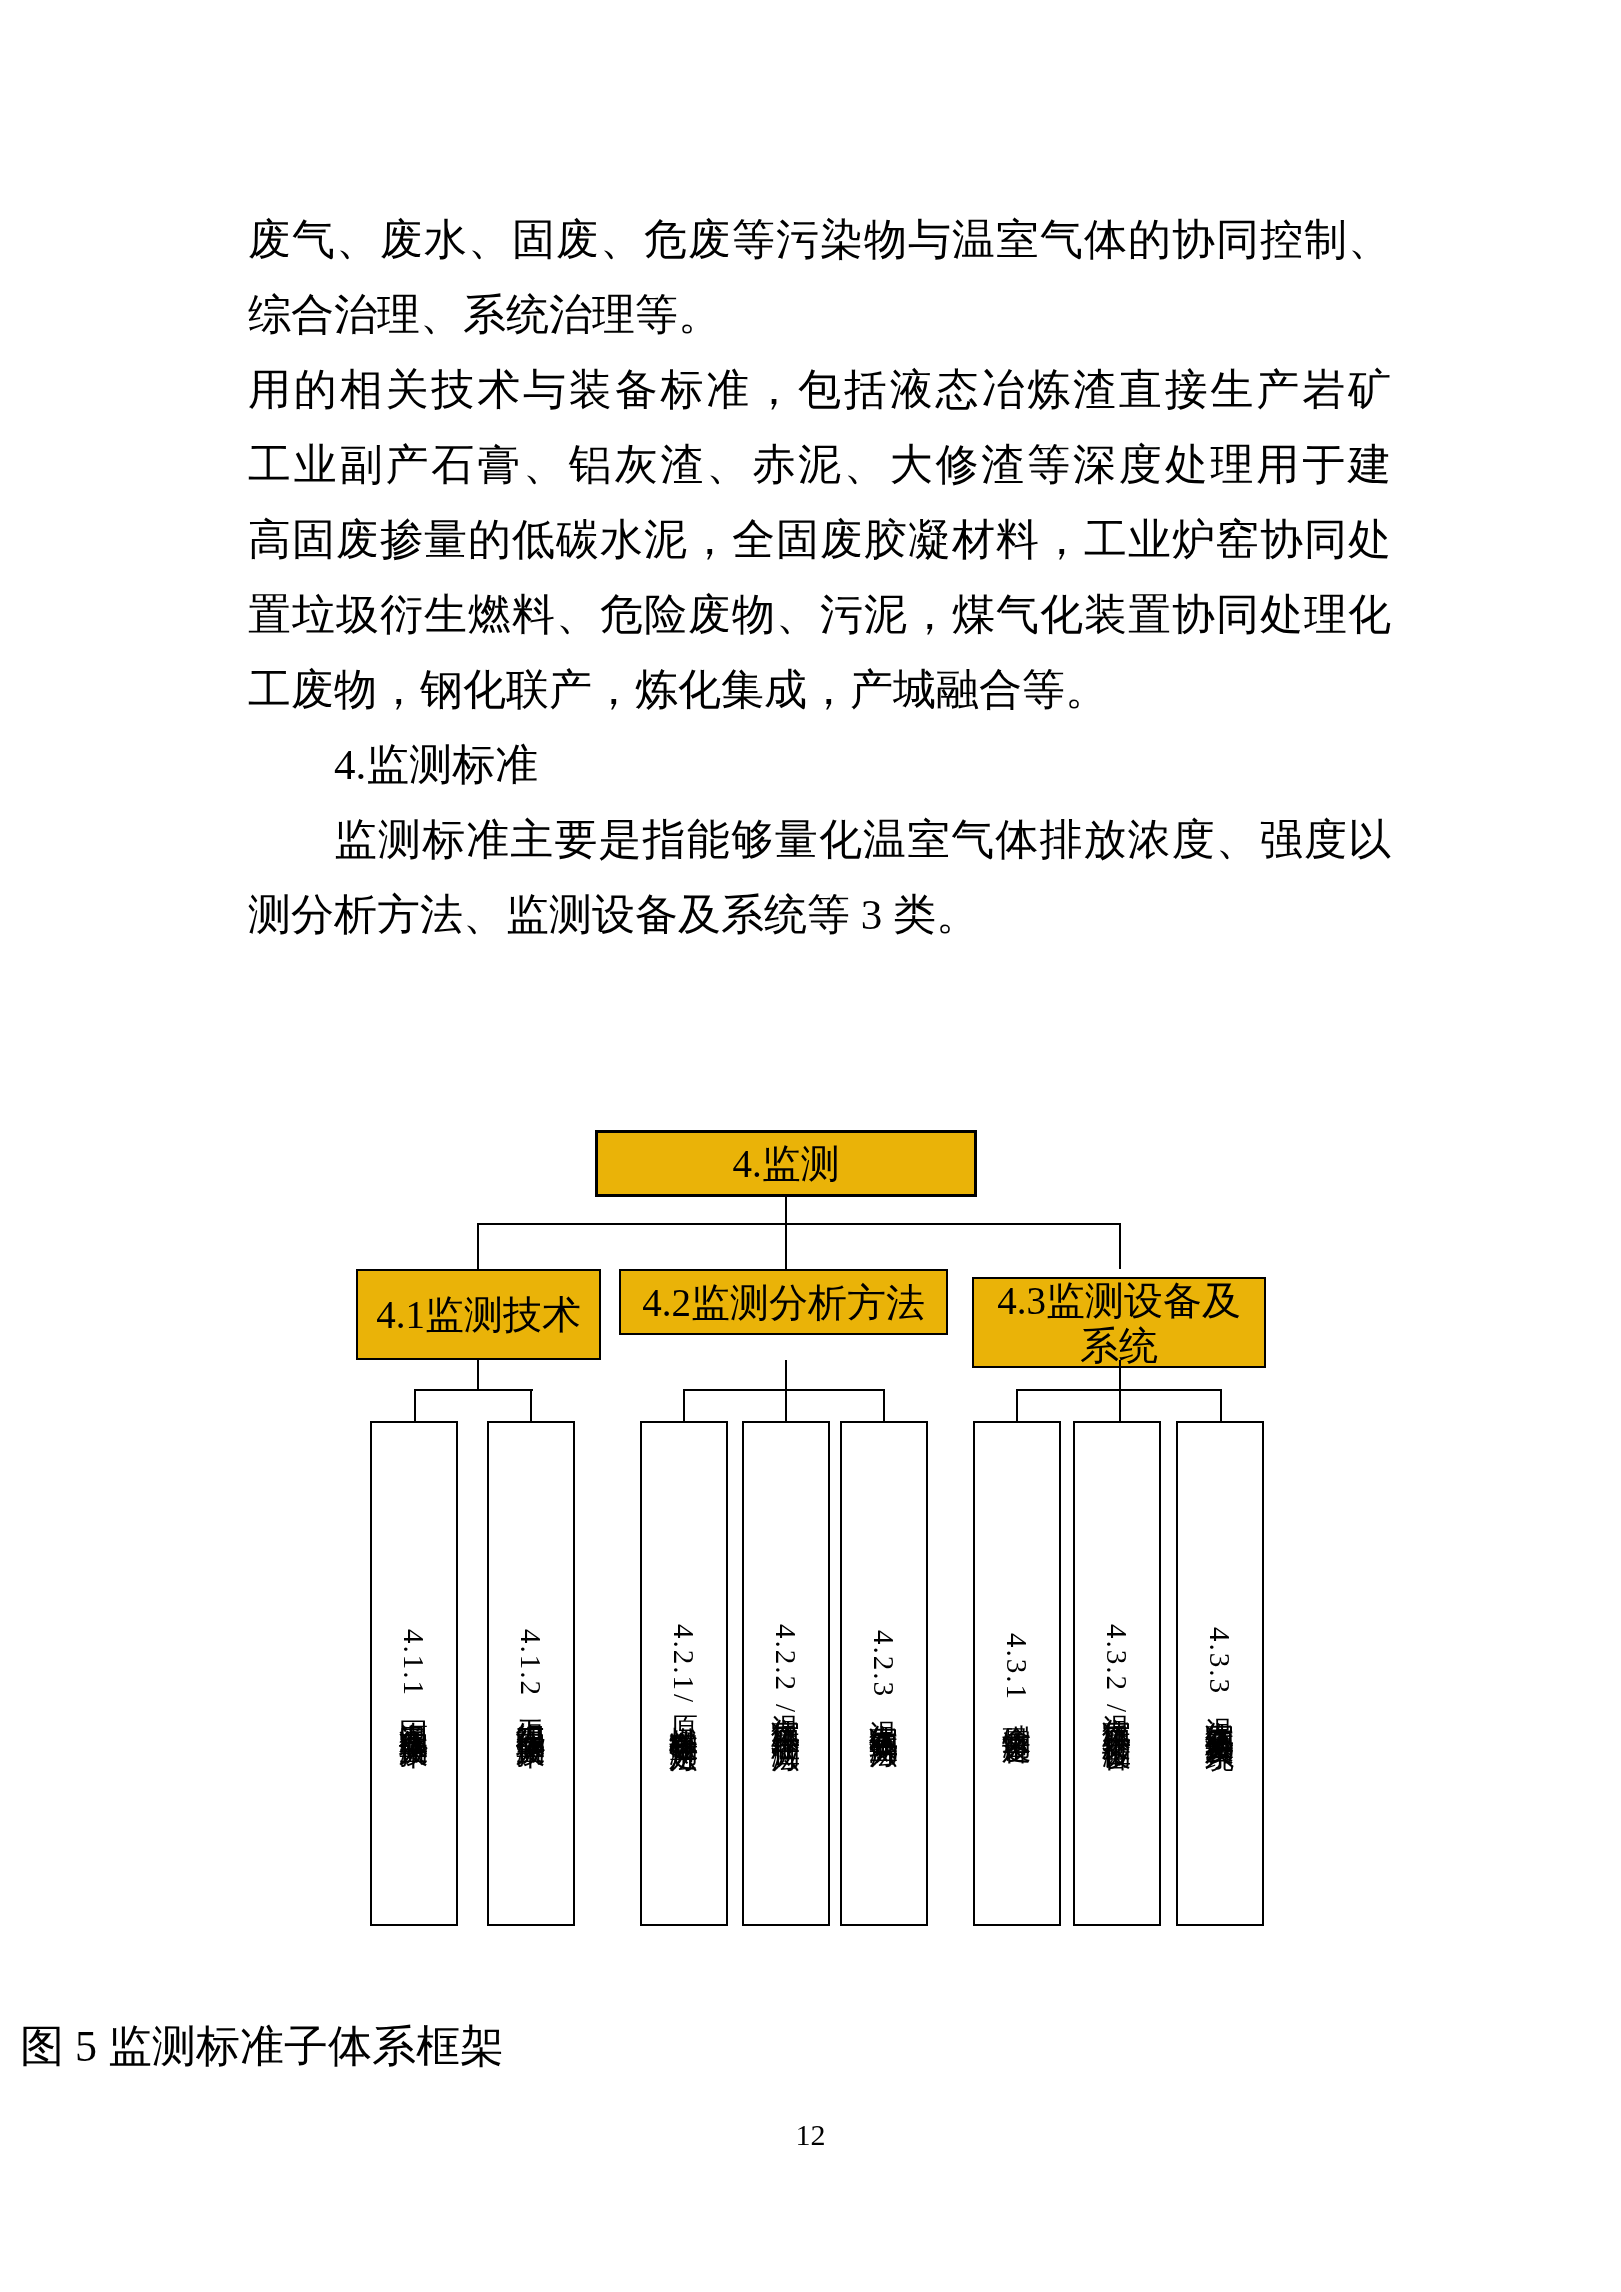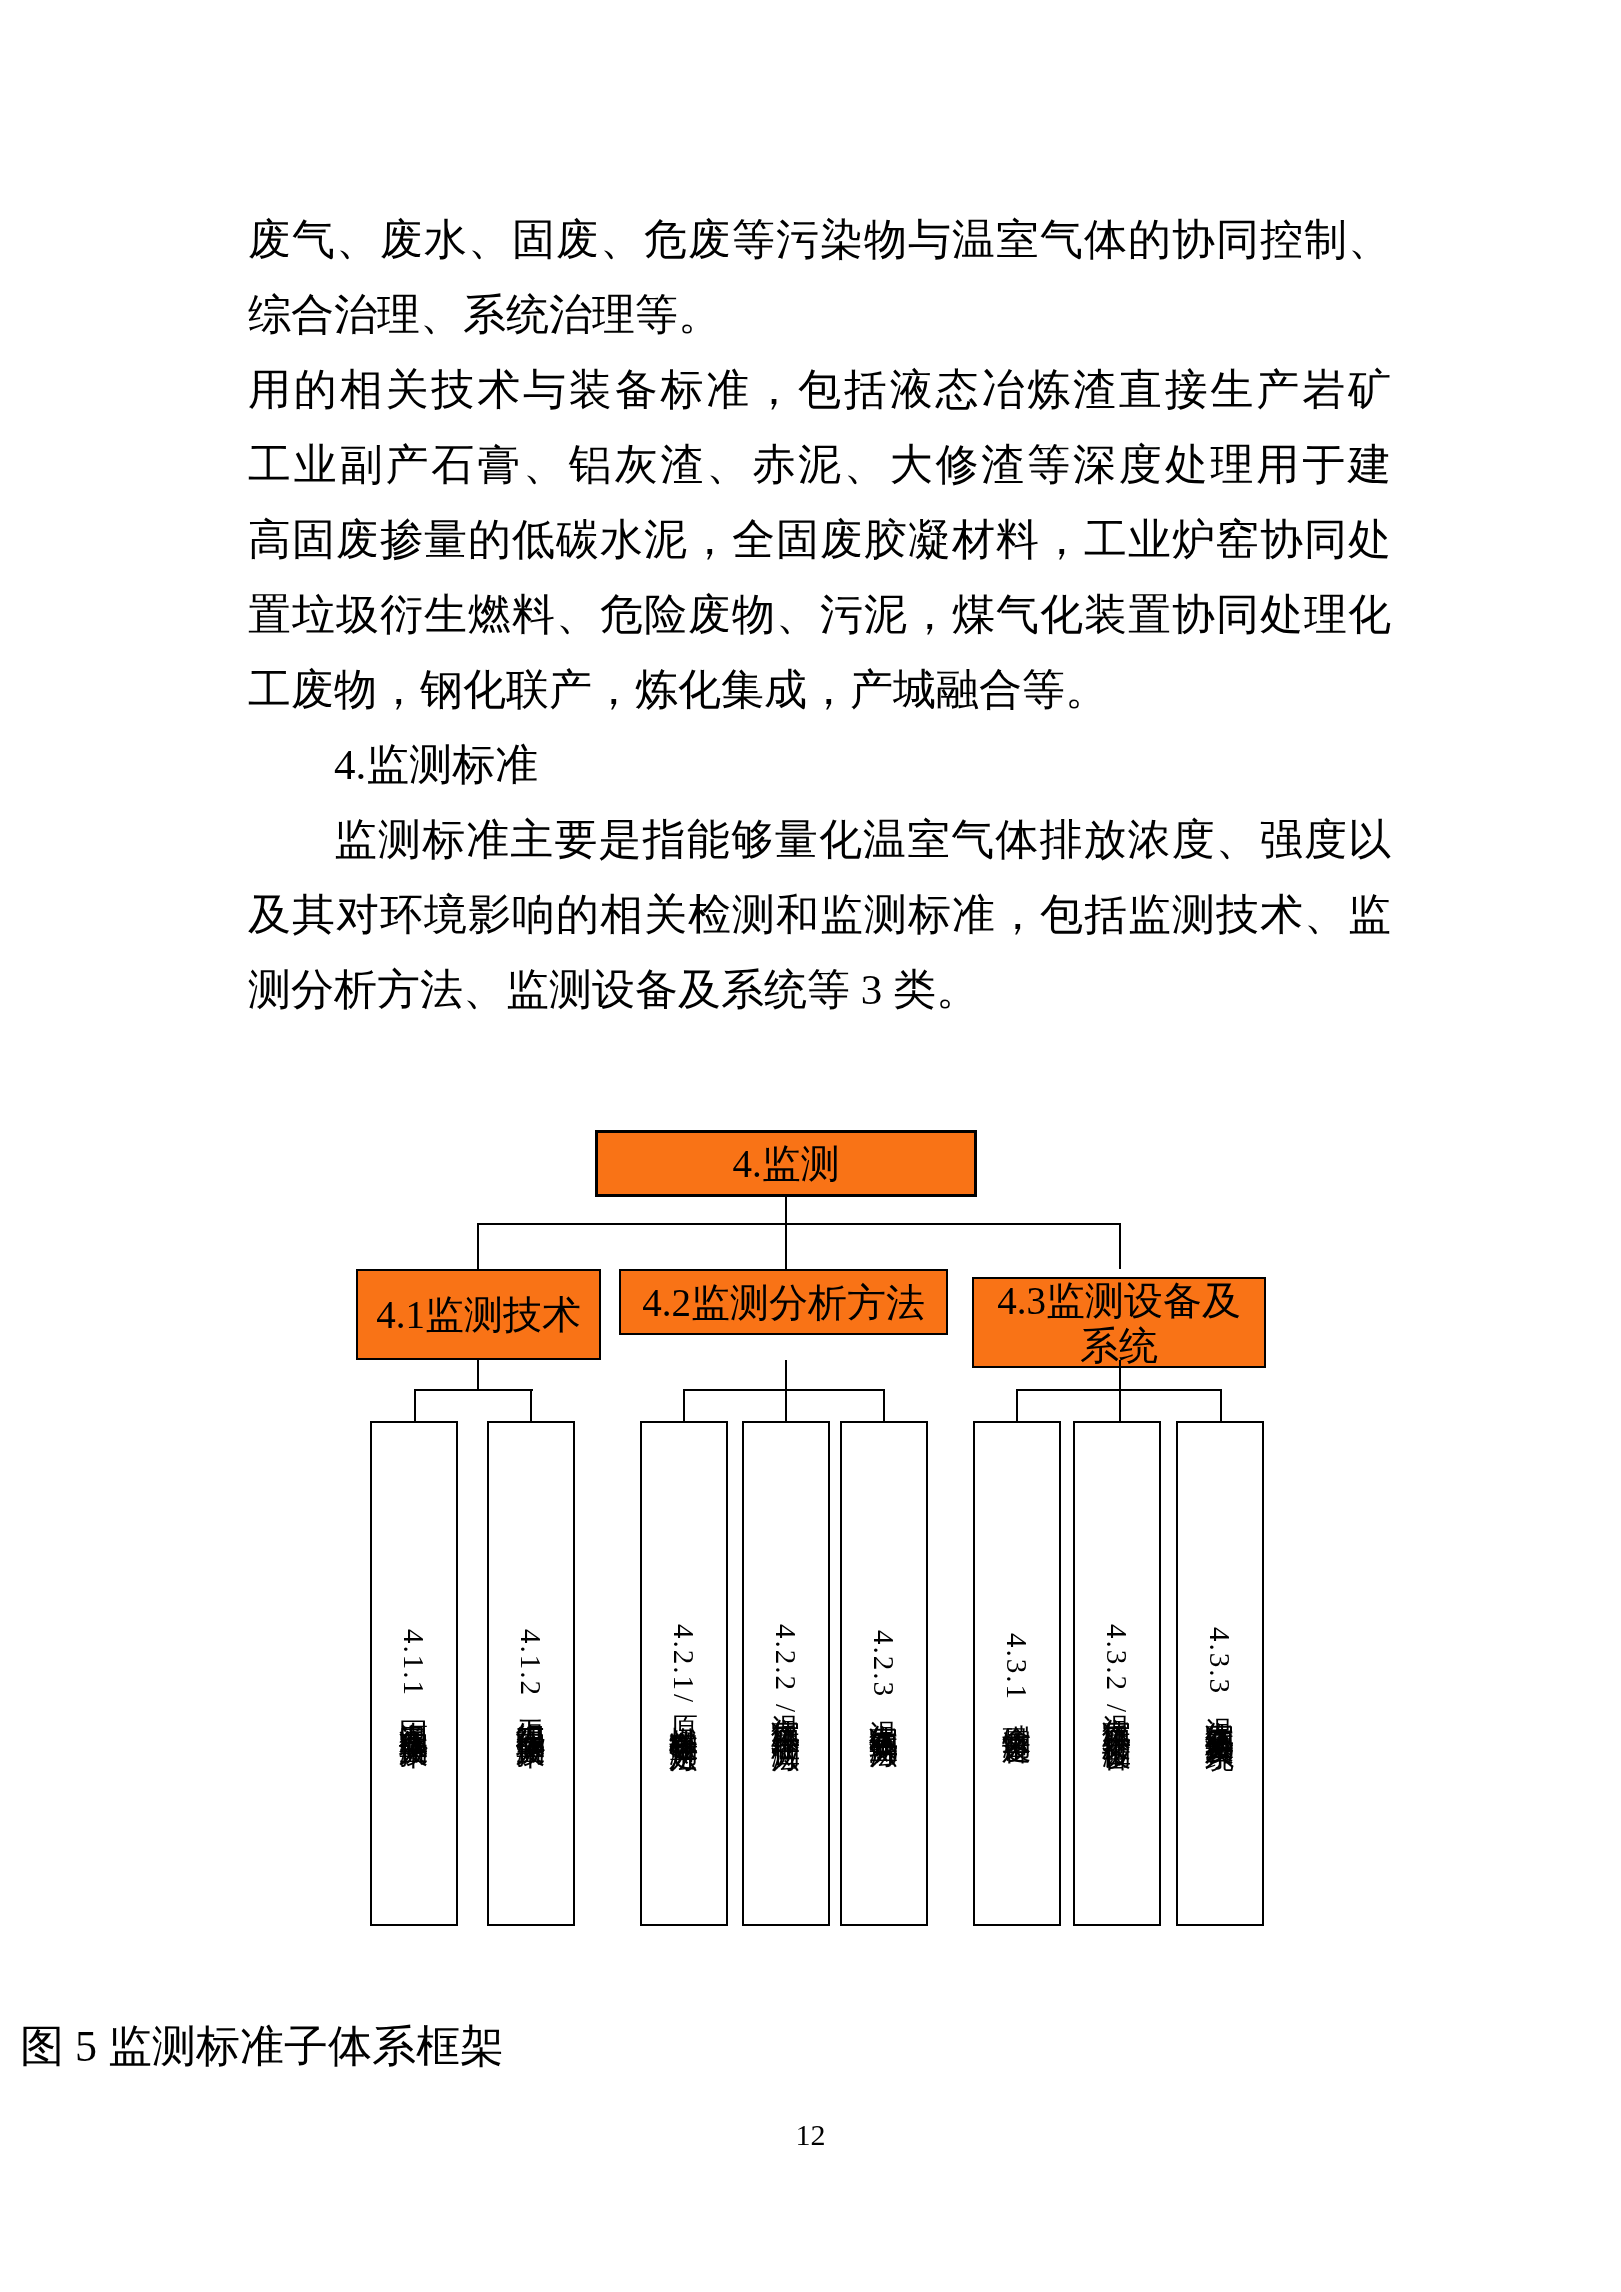--- a/index.html
+++ b/index.html
@@ -14,21 +14,21 @@
     position:absolute; left:248px; top:202px; width:1143px;
     font-size:43px; line-height:75px;
   }
   .line { height:75px; overflow:hidden; text-align:justify; }
   .line.full { text-align-last:justify; }
   .line.indent { text-indent:86px; }
   
   .tbox {
     position:absolute; box-sizing:border-box; border:2.9px solid #000;
     display:flex; align-items:center; justify-content:center;
-    text-align:center; font-size:39px; line-height:45px; background:#f97316;
+    text-align:center; font-size:39px; line-height:45px; background:#eab308;
   }
   .root-box  { left:595px;  top:1130px; width:382px; height:67px; border-width:3.9px; }
   .b41       { left:356px;  top:1269px; width:245px; height:91px; }
   .b42       { left:619px;  top:1269px; width:329px; height:66px; }
   .b43       { left:972px;  top:1269px; width:294px; height:91px; padding:0 11.8px;margin-top:8px; }
   .leaf {
     position:absolute; top:1421px; width:88px; height:505px;
     box-sizing:border-box; border:2px solid #000; background:#fff;
     writing-mode:vertical-rl; text-orientation:mixed;
     display:flex; align-items:center; justify-content:center;
@@ -79,21 +79,20 @@
   <div class="body-text">
     <div class="line full">废气、废水、固废、危废等污染物与温室气体的协同控制、</div>
     <div class="line">综合治理、系统治理等。</div>
     <div class="line full">用的相关技术与装备标准，包括液态冶炼渣直接生产岩矿棉，</div>
     <div class="line full">工业副产石膏、铝灰渣、赤泥、大修渣等深度处理用于建材，</div>
     <div class="line full">高固废掺量的低碳水泥，全固废胶凝材料，工业炉窑协同处</div>
     <div class="line full">置垃圾衍生燃料、危险废物、污泥，煤气化装置协同处理化</div>
     <div class="line">工废物，钢化联产，炼化集成，产城融合等。</div>
     <div class="line indent">4.监测标准</div>
     <div class="line full indent">监测标准主要是指能够量化温室气体排放浓度、强度以</div>
-    <div class="line full">及其对环境影响的相关检测和监测标准，包括监测技术、监</div>
     <div class="line">测分析方法、监测设备及系统等 3 类。</div>
   </div>
 
   <div>
 
     <div class="tbox root-box">4.监测</div>
 
     <div class="vline cv-root"></div>
     <div class="hline ch-top"></div>
     <div class="vline cv-41"></div>

